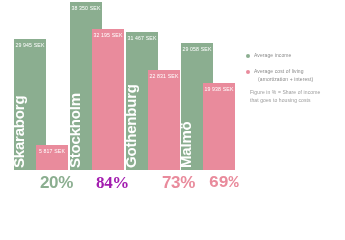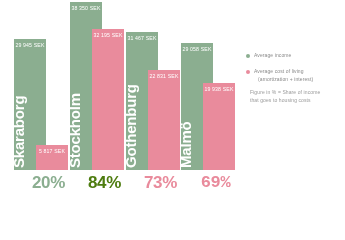--- a/index.html
+++ b/index.html
@@ -65,21 +65,21 @@
     white-space:nowrap;
     transform-origin:left bottom;
     transform:rotate(-90deg) translateY(13px);
     line-height:1;
     z-index:3;
   }
 
   .pct{
     position:absolute;
     bottom:1px;
-    left:8px;
+    left:16px;
     width:53px;
     text-align:center;
     font-size:17px;
     font-weight:bold;
     letter-spacing:-.3px;
     line-height:1.1;
   }
 
   
   #legend{
@@ -136,32 +136,32 @@
   </div>
 
   <div class="group" style="left:70px;">
     <div class="bar income" style="height:168px;">
       <span class="bar-label">38 350 SEK</span>
     </div>
     <div class="bar cost" style="height:141px;">
       <span class="bar-label">32 195 SEK</span>
     </div>
     <div class="city-name">Stockholm</div>
-    <div class="pct" style="color:#4d7c0f;">84%</div>
+    <div class="pct" style="color:#a21caf;font-family:Liberation Serif, serif;">84%</div>
   </div>
 
   <div class="group" style="left:126px;">
     <div class="bar income" style="height:138px;">
       <span class="bar-label">31 467 SEK</span>
     </div>
     <div class="bar cost" style="height:100px;">
       <span class="bar-label">22 831 SEK</span>
     </div>
     <div class="city-name">Gothenburg</div>
-    <div class="pct" style="color:#E98B9C;">73%</div>
+    <div class="pct" style="color:#E98B9C;text-align:right;">73%</div>
   </div>
 
   <div class="group" style="left:181px;">
     <div class="bar income" style="height:127px;">
       <span class="bar-label">29 058 SEK</span>
     </div>
     <div class="bar cost" style="height:87px;">
       <span class="bar-label">19 938 SEK</span>
     </div>
     <div class="city-name">Malmö</div>

